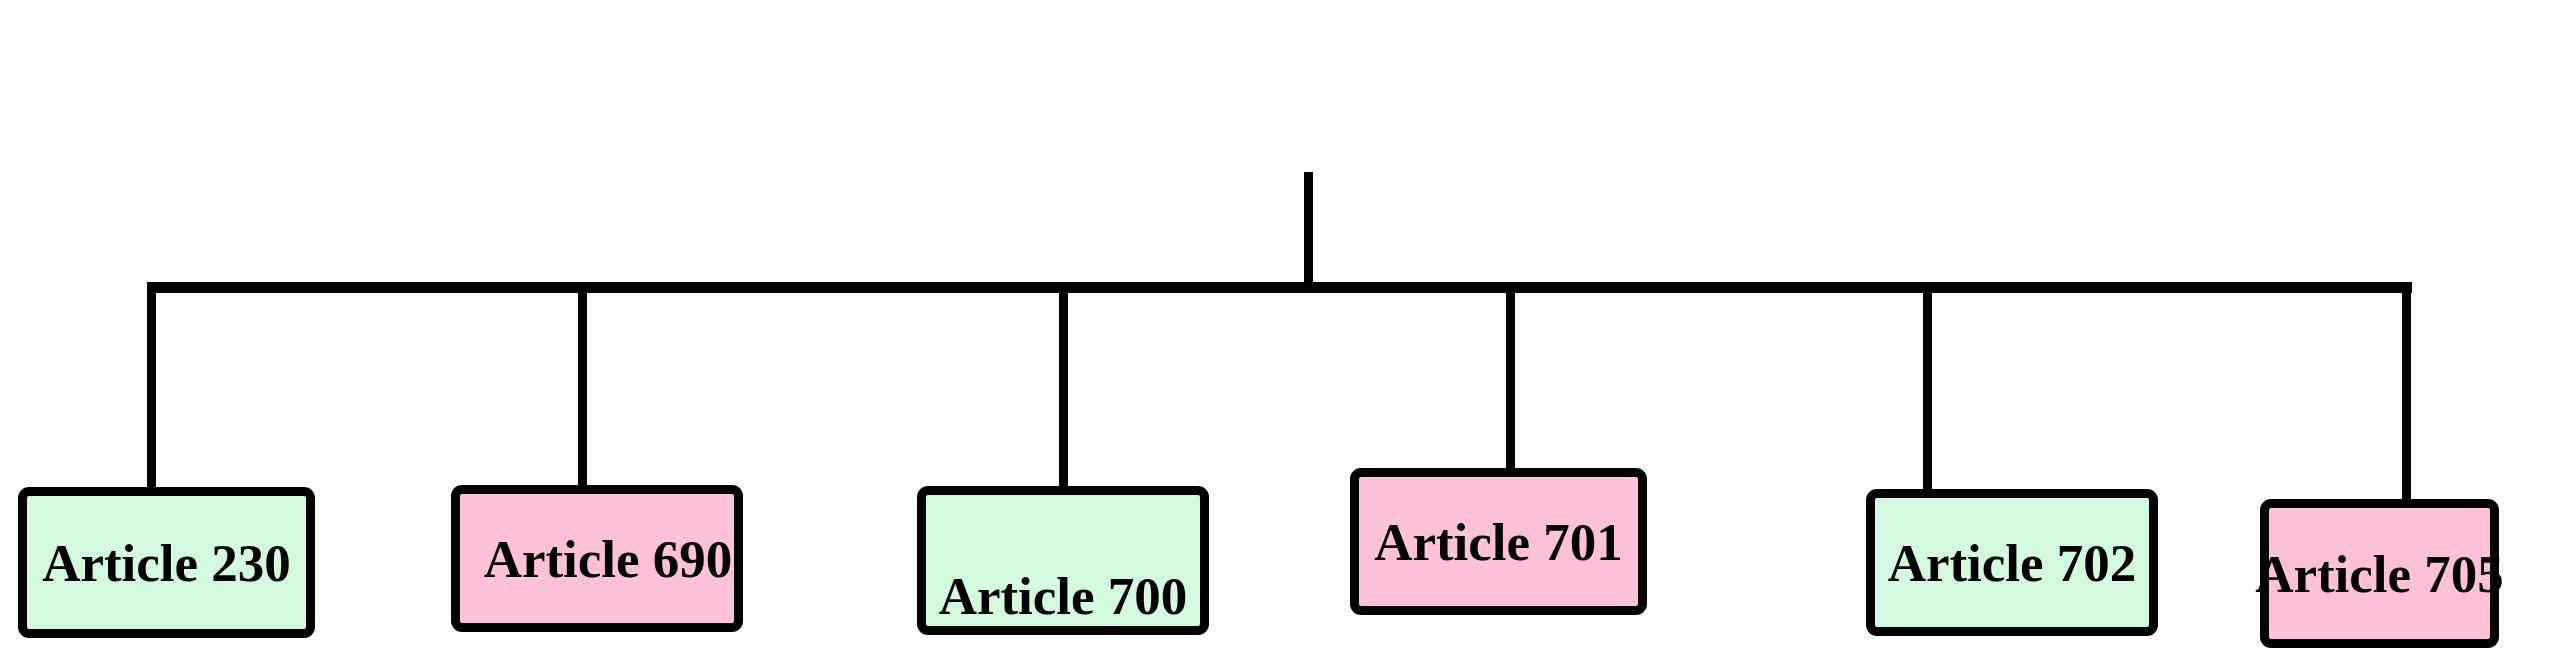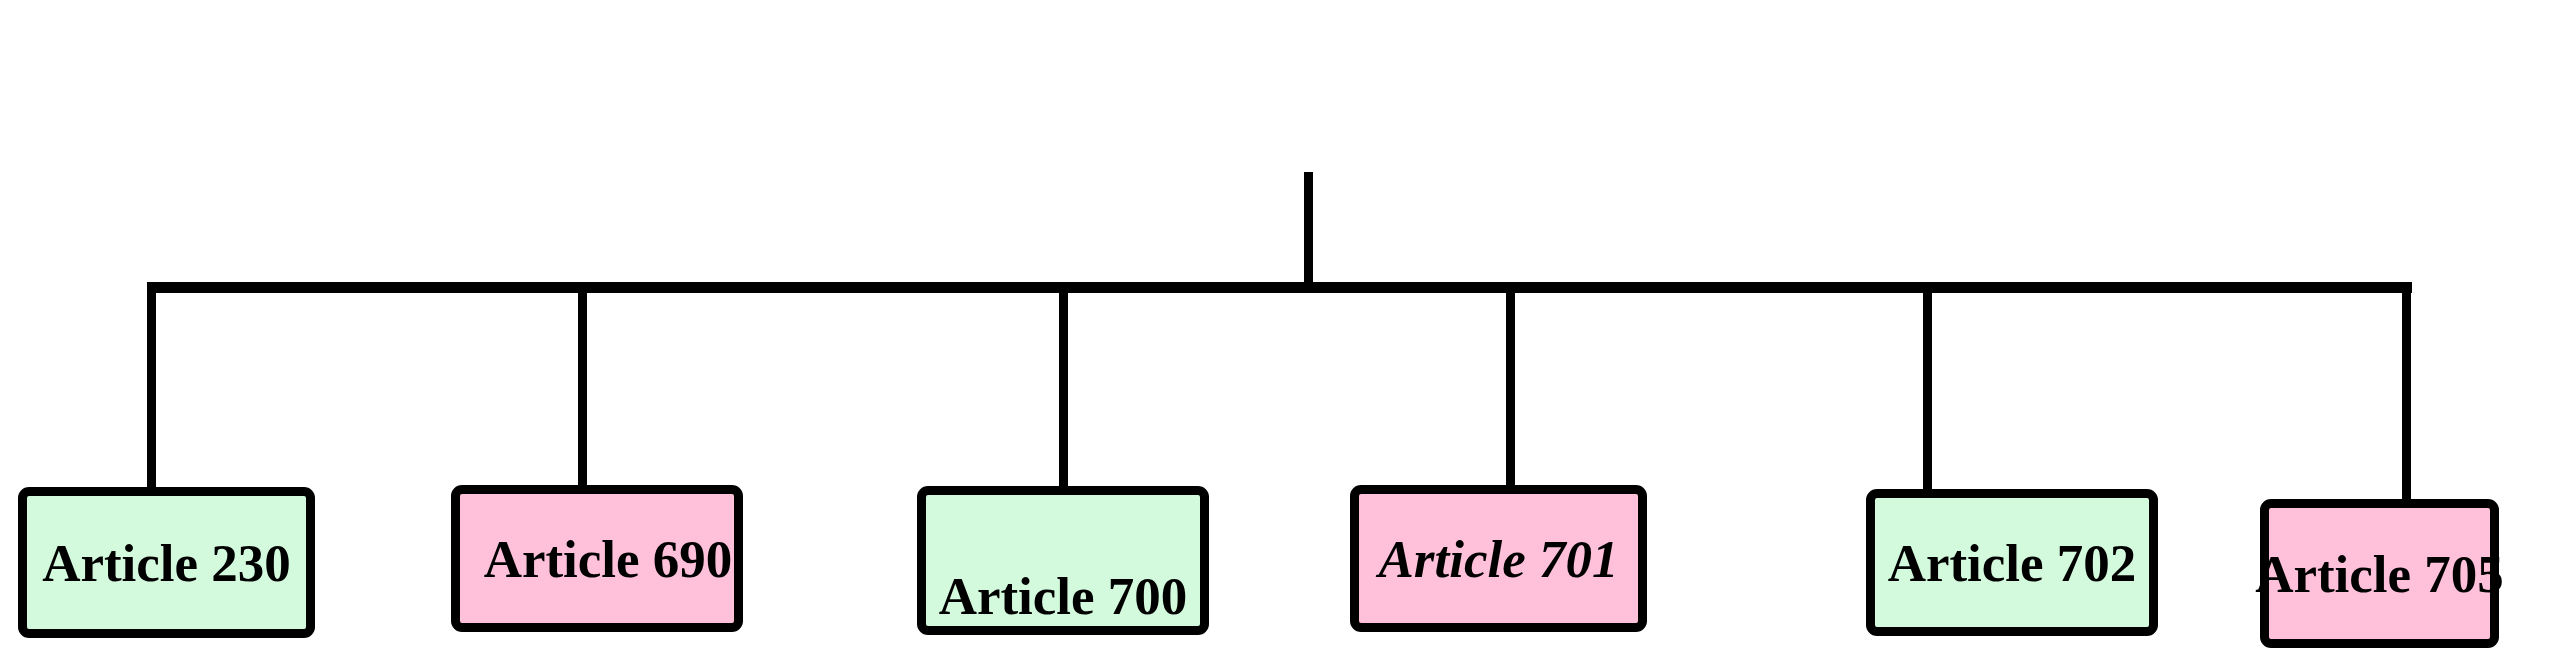--- a/index.html
+++ b/index.html
@@ -55,21 +55,21 @@
   }
   .article {
     border-radius: 11px;
   }
   .c-green { background: var(--green_fill, #D3FADC); }
   .c-pink  { background: var(--pink_fill,  #FFC0DA); }
 
   #article-0 { left: 18px;   top: 487px; width: 297px; height: 151px; }
   #article-1 { left: 451px;  top: 485px; width: 292px; height: 147px; padding-left: 22px; }
   #article-2 { left: 917px; top: 486px; width: 292px; height: 149px; align-items: flex-end; }
-  #article-3 { left: 1350px; top: 485px; width: 297px; height: 147px; font-style: italic; }
+  #article-3 { left: 1350px; top: 468px; width: 297px; height: 147px; }
   #article-4 { left: 1866px; top: 489px; width: 292px; height: 147px; }
   #article-5 { left: 2260px; top: 499px; width: 239px; height: 149px; }
 </style>
 </head>
 <body>
 
 <div id="stage">
 
   <div class="line" id="trunk"></div>
   <div class="line" id="bus"></div>

